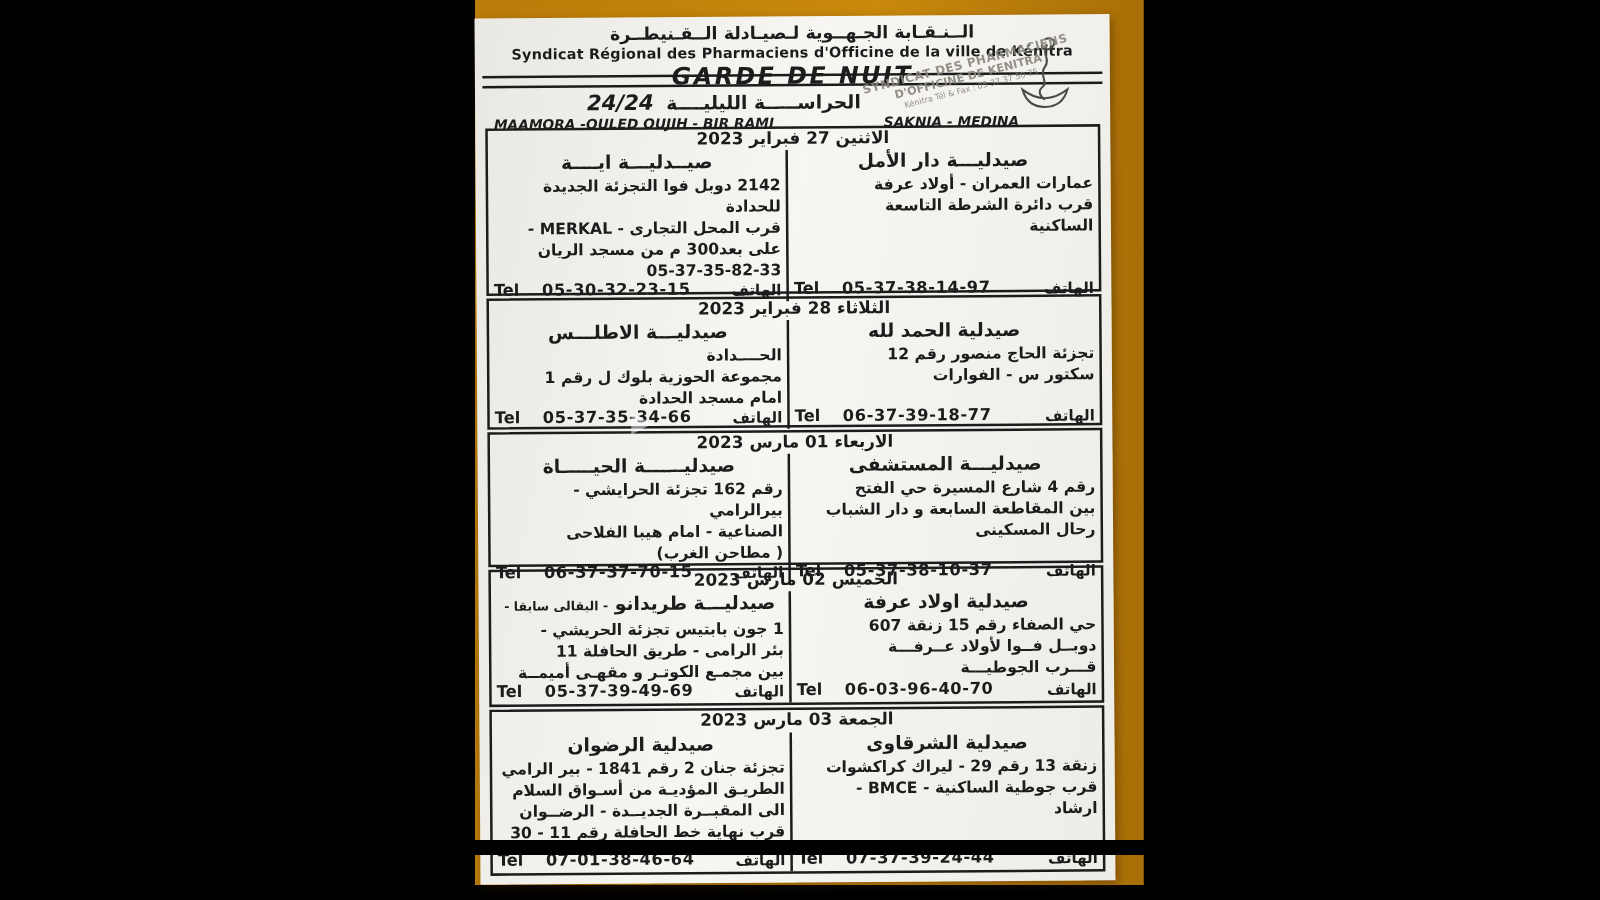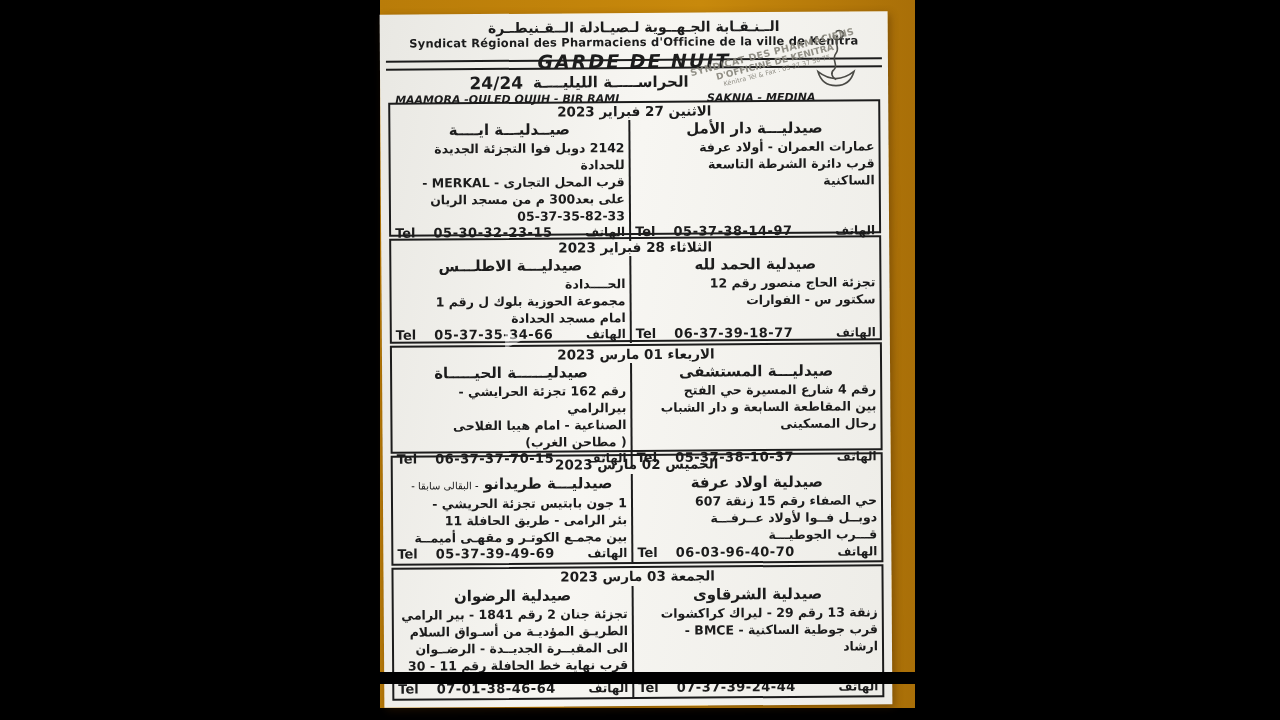--- a/index.html
+++ b/index.html
@@ -19,40 +19,40 @@
          transform:rotate(-.4deg);padding-top:6px;}
   .hdr-ar{font-size:14px;font-weight:bold;text-align:center;line-height:16px;}
   .hdr-fr{font-size:11.5px;font-weight:bold;text-align:center;line-height:14px;letter-spacing:.2px;}
   .garde-wrap{position:relative;height:22px;margin-top:1px;}
   .garde-wrap .rule{position:absolute;left:6px;right:6px;height:2px;background:var(--ink);}
   .garde-wrap .r1{top:9px;} .garde-wrap .r2{top:17px;}
   .garde{position:relative;display:block;text-align:center;font-size:19px;font-weight:bold;
          font-style:italic;letter-spacing:2px;line-height:22px;}
   .sub{height:20px;display:flex;justify-content:center;align-items:center;gap:10px;
        transform:translateX(-55px);}
-  .ratio{font-size:17px;font-weight:bold;}
+  .ratio{font-size:17px;font-weight:bold;font-style:italic;}
   .sub-ar{font-size:15px;font-weight:bold;}
   .cols{height:15px;display:flex;font-size:11px;font-weight:bold;font-style:italic;}
   .col-l{width:50%;text-align:center;}
   .col-r{width:50%;text-align:center;}
   .stamp{position:absolute;left:292px;top:34px;width:205px;transform:rotate(-14deg);
          color:var(--stamp);opacity:.9;font-weight:bold;text-align:center;z-index:3;}
   .stamp .s1{font-size:9.5px;letter-spacing:.4px;}
   .stamp .s2{font-size:9px;}
   .stamp .s3{font-size:6.5px;font-weight:normal;}
   .caduceus{position:absolute;left:432px;top:16px;z-index:3;}
   #table{position:absolute;left:8px;top:88px;width:492px;display:flex;flex-direction:column;gap:2px;}
   .row-box{border:2px solid var(--ink);display:flex;flex-direction:column;background:transparent;}
   .row-date{height:18px;line-height:17px;font-weight:bold;font-size:13.5px;text-align:center;}
   .cells{flex:1;display:flex;}
   .cell{display:flex;flex-direction:column;padding:0 4px 2px 4px;}
   .cell.left{width:238px;}
   .cell.right{width:250px;border-left:2px solid var(--ink);}
   .ph-name{text-align:center;font-size:15px;font-weight:bold;line-height:19px;}
-  .ph-name .small{font-size:10px;font-weight:normal;}
+  .ph-name .small{font-size:10px;font-weight:bold;}
   .addr{text-align:right;font-size:12.5px;font-weight:bold;line-height:17px;}
   .tel-row{margin-top:auto;display:flex;align-items:flex-end;font-weight:bold;font-size:13px;}
   .tel-label{}
   .tel-num{margin-left:18px;letter-spacing:.5px;}
   .tel-ar{margin-left:auto;font-size:12px;}
   .wm-brand{left:505px;top:326px;position:absolute;font-size:28px;font-weight:bold;z-index:9;
             color:rgba(255,255,255,.5);display:flex;align-items:center;gap:2px;}
   .wm-play{font-size:22px;}
   .wm-caption{position:absolute;left:352px;top:362px;width:600px;z-index:9;
               font-size:12.5px;font-weight:bold;letter-spacing:7.5px;color:rgba(255,255,255,.5);}

